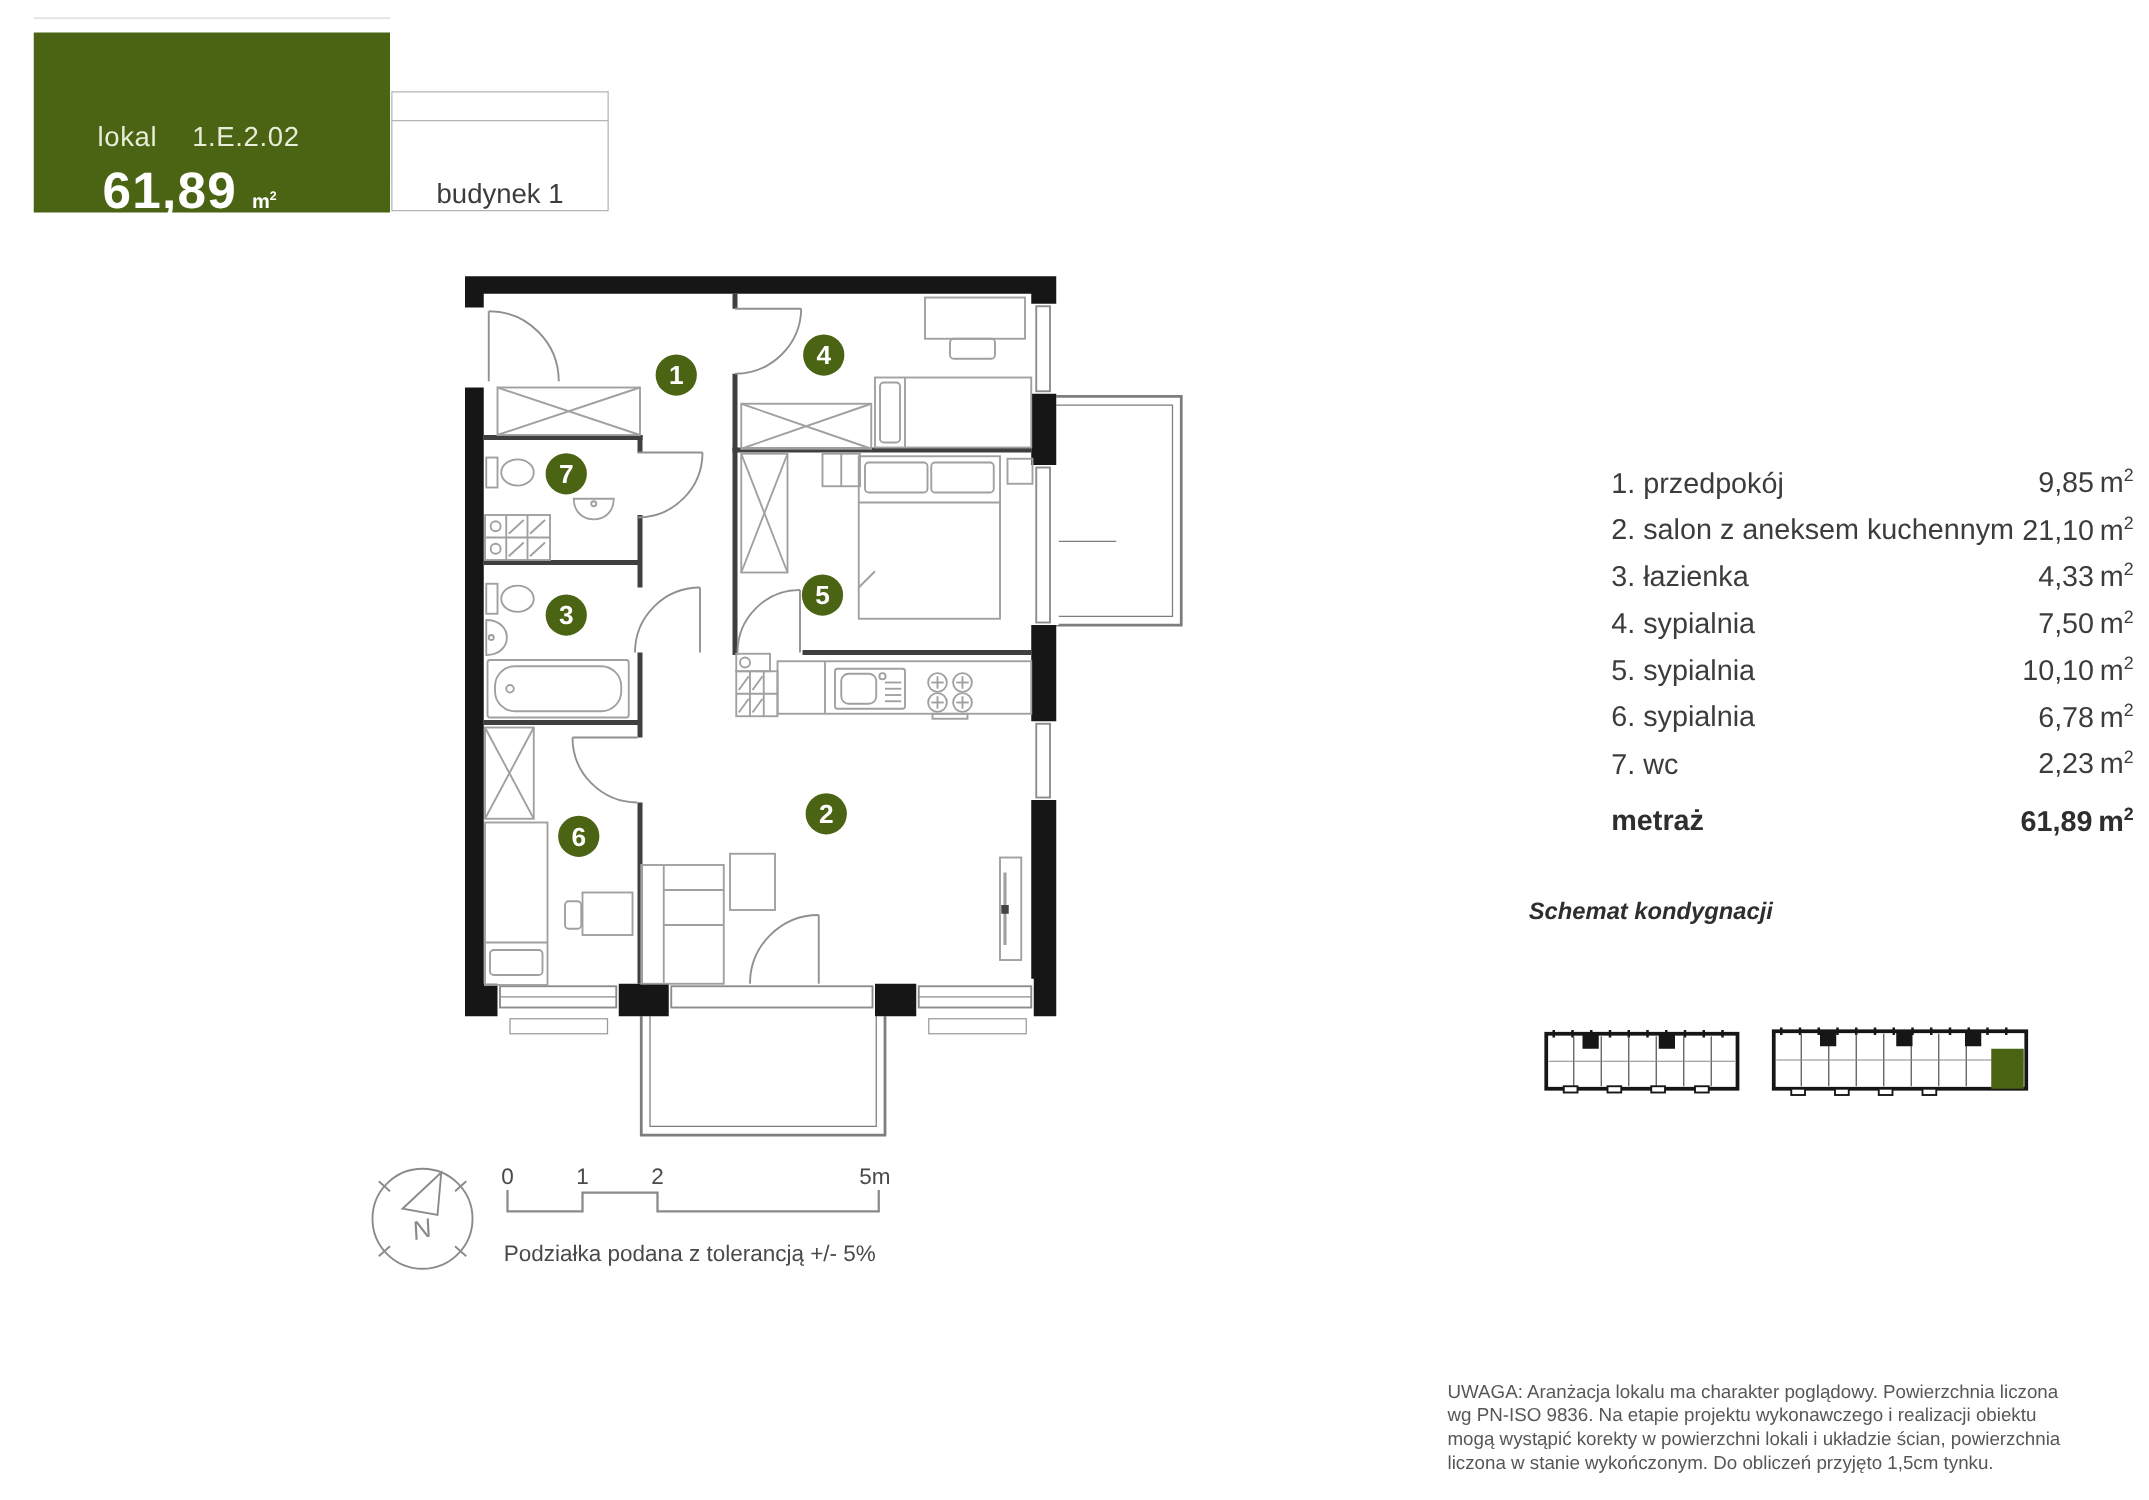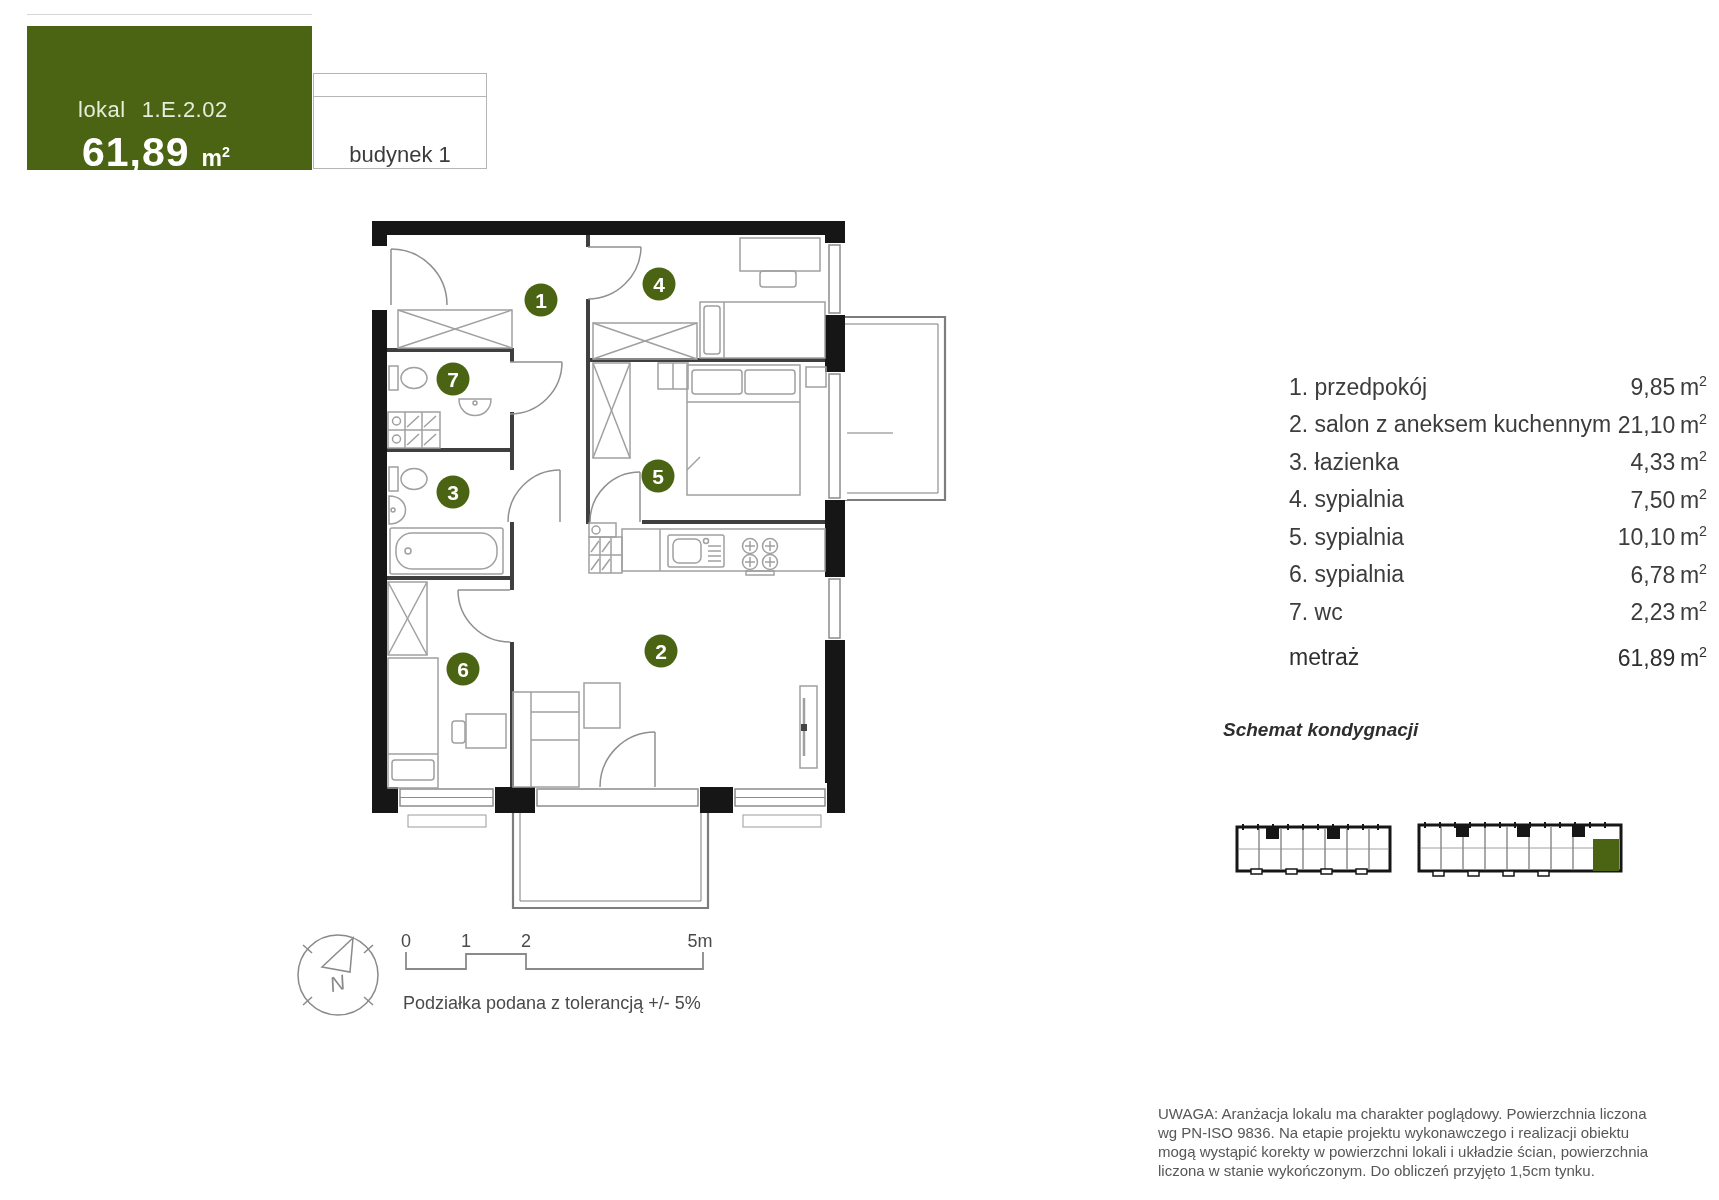--- a/index.html
+++ b/index.html
@@ -4,38 +4,38 @@
 <style>
   :root { --accent:#4a6413; }
   * { box-sizing:border-box; margin:0; padding:0; }
   body { background:#fff; font-family:"Liberation Sans","DejaVu Sans",sans-serif; }
   .canvas { position:relative; width:1719px; height:1200px; background:#fff; overflow:hidden; }
 
   
   .top-rule { position:absolute; left:27px; top:14px; width:285px; height:1px; background:#d6d6d6; }
   .lokal-box { position:absolute; left:27px; top:26px; width:285px; height:144px; background:var(--accent); }
   .lokal-line { position:absolute; left:51px; top:71px; font-size:22px; color:#e7edd9; letter-spacing:.5px; white-space:nowrap; }
-  .lokal-line .num { margin-left:16px; }
+  .lokal-line .num { margin-left:28px; }
   .area-line { position:absolute; left:55px; top:103px; color:#fff; white-space:nowrap; }
   .area-line .big { font-size:41px; font-weight:bold; letter-spacing:1px; }
-  .area-line .unit { font-size:23px; font-weight:bold; margin-left:12px; }
+  .area-line .unit { font-size:16px; font-weight:bold; margin-left:12px; }
   sup { font-size:62%; }
 
   .meta-box { position:absolute; left:313px; width:174px; height:72px; background:#fff;
     border:1px solid #b5b5b5; display:flex; align-items:center; justify-content:center;
     font-size:22px; color:#3c3c3c; }
   .meta-box.floor { top:25px;margin-top:48px; }
   .meta-box.building { top:96px; height:73px;align-items:flex-end; }
 
   
   .room-list { position:absolute; left:1289px; top:363px; width:418px; color:#3c3c3c; }
   .room-row { display:flex; justify-content:space-between; align-items:baseline;
     height:37.5px; line-height:37.5px; font-size:23px; white-space:nowrap; }
   .room-row .room-area { text-align:right; }
-  .total-row { margin-top:7px; height:38px; line-height:38px; font-weight:normal; color:#2e2e2e; }
+  .total-row { margin-top:7px; height:38px; line-height:38px; font-weight:bold; color:#2e2e2e; }
 
   .schemat-title { position:absolute; left:1223px; top:719px; font-size:19px; font-weight:bold; color:#2e2e2e;font-style:italic; }
 
   .disclaimer { position:absolute; left:1158px; top:1104px; font-size:15px; line-height:19px; color:#575757; }
   .disclaimer div { white-space:nowrap; }
 
   
   svg { position:absolute; }
   svg text { font-family:"Liberation Sans","DejaVu Sans",sans-serif; }
   .plan-svg { left:280px; top:195px; width:700px; height:830px; }

